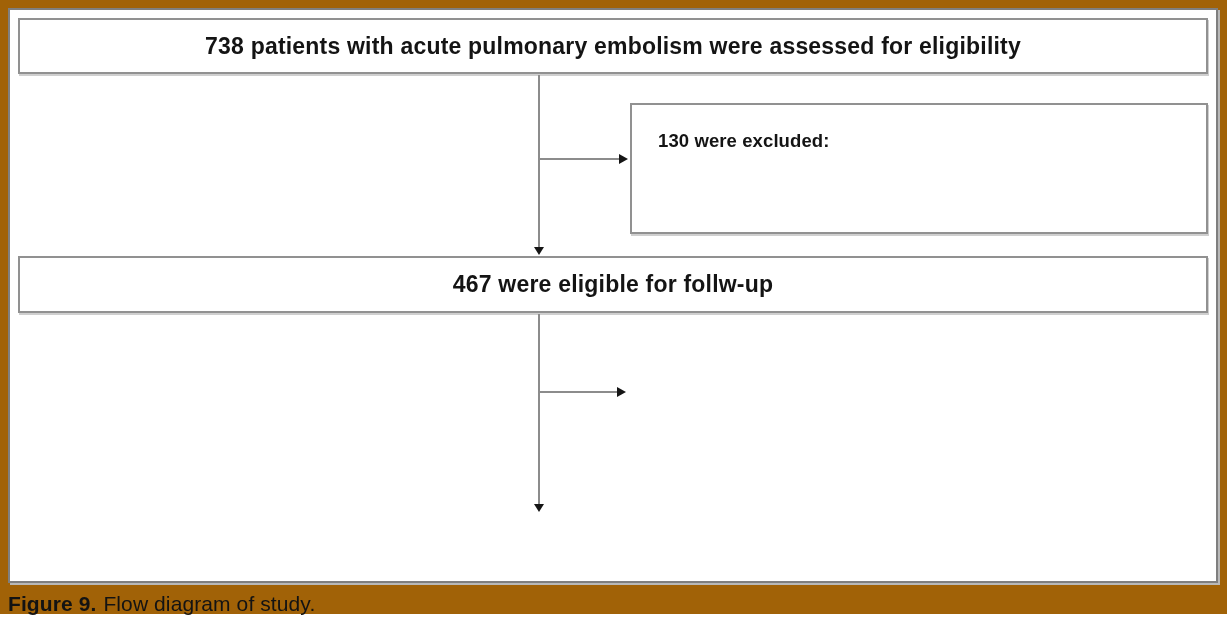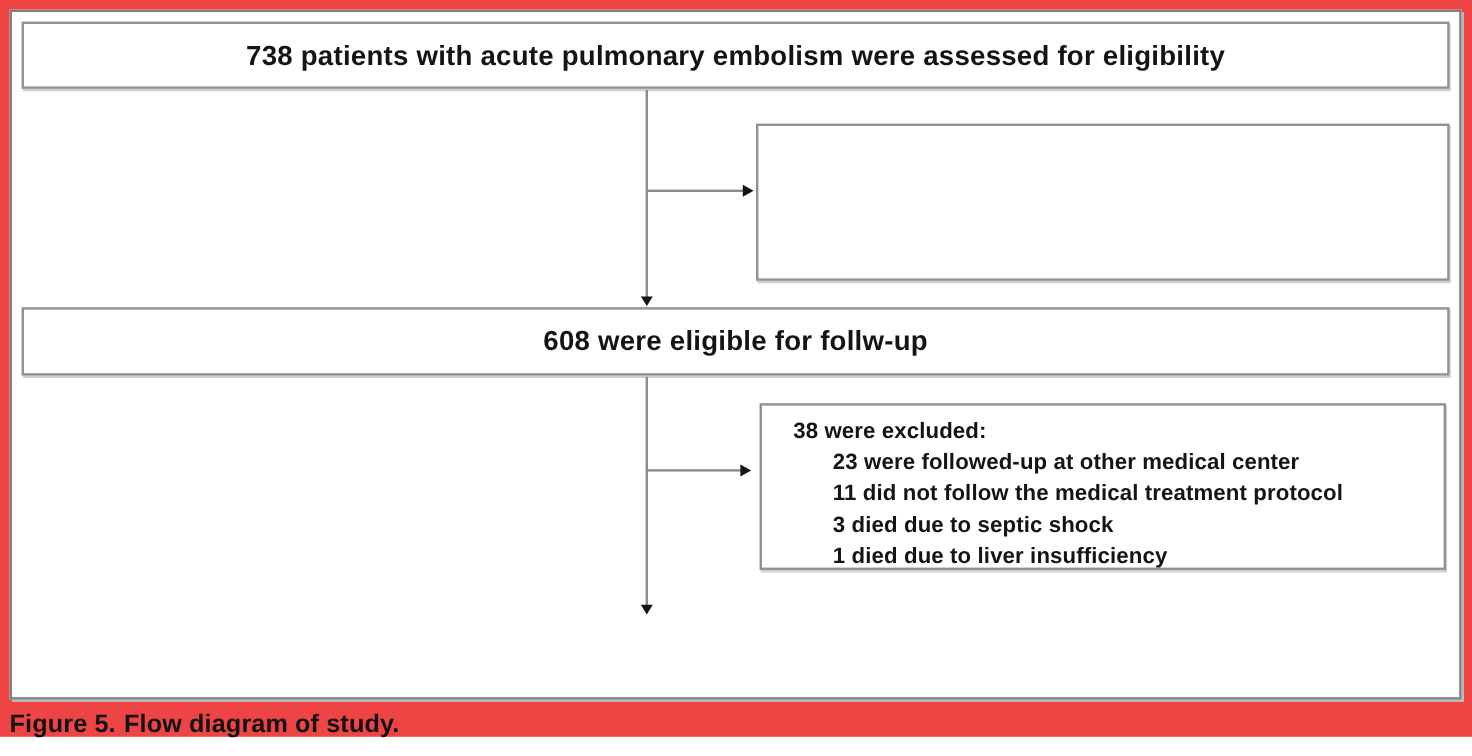--- a/index.html
+++ b/index.html
@@ -8,21 +8,21 @@
     background: #ffffff;
     width: 1227px;
     height: 630px;
     font-family: "Liberation Sans", sans-serif;
     overflow: hidden;
   }
   .stage {
     position: relative;
     width: 1227px;
     height: 614px;
-    background: #ef4444;
+    background: #a16207;
   }
   .frame {
     position: absolute;
     left: 8px; top: 8px;
     width: 1210px; height: 575px;
     border: 2px solid #7f7f7f;
     box-shadow: 2px 2px 0 #b9b9b9;
     box-sizing: border-box;
     background: #ffffff;
   }
@@ -96,56 +96,50 @@
   .arrowhead-right-2 { left: 617px; top: 387px; }
 
   .caption {
     position: absolute;
     left: 8px; top: 592px;
     font-size: 21px;
     color: #131313;
     letter-spacing: 0.1px;
   }
   .caption .cap-label { font-weight: bold; }
-  .caption .cap-text  { font-weight: bold; margin-left: 7px; }
+  .caption .cap-text  { font-weight: normal; margin-left: 7px; }
 </style>
 </head>
 <body>
 
 <div class="stage">
 
   <div class="frame"></div>
 
   <div class="node wide node-assessed">
     <span>738 patients with acute pulmonary embolism were assessed for eligibility</span>
   </div>
 
   <div class="connector-v connector-down-1"></div>
   <div class="arrowhead-down arrowhead-down-1"></div>
   <div class="connector-h branch-h-1"></div>
   <div class="arrowhead-right arrowhead-right-1"></div>
 
   <div class="node excl node-excluded-1">
+    <div class="excl-line excl-title">130 were excluded:</div>
   </div>
 
   <div class="node wide node-eligible">
-    <span>608 were eligible for follw-up</span>
+    <span>467 were eligible for follw-up</span>
   </div>
 
   <div class="connector-v connector-down-2"></div>
   <div class="arrowhead-down arrowhead-down-2"></div>
   <div class="connector-h branch-h-2"></div>
   <div class="arrowhead-right arrowhead-right-2"></div>
 
-  <div class="node excl node-excluded-2">
-    <div class="excl-line excl-title">38 were excluded:</div>
-    <div class="excl-line excl-item">23 were followed-up at other medical center</div>
-    <div class="excl-line excl-item">11 did not follow the medical treatment protocol</div>
-    <div class="excl-line excl-item">3 died due to septic shock</div>
-    <div class="excl-line excl-item">1 died due to liver insufficiency</div>
-  </div>
 
 
   <div class="caption">
-    <span class="cap-label">Figure 5.</span><span class="cap-text">Flow diagram of study.</span>
+    <span class="cap-label">Figure 9.</span><span class="cap-text">Flow diagram of study.</span>
   </div>
 
 </div>
 
 </body></html>

